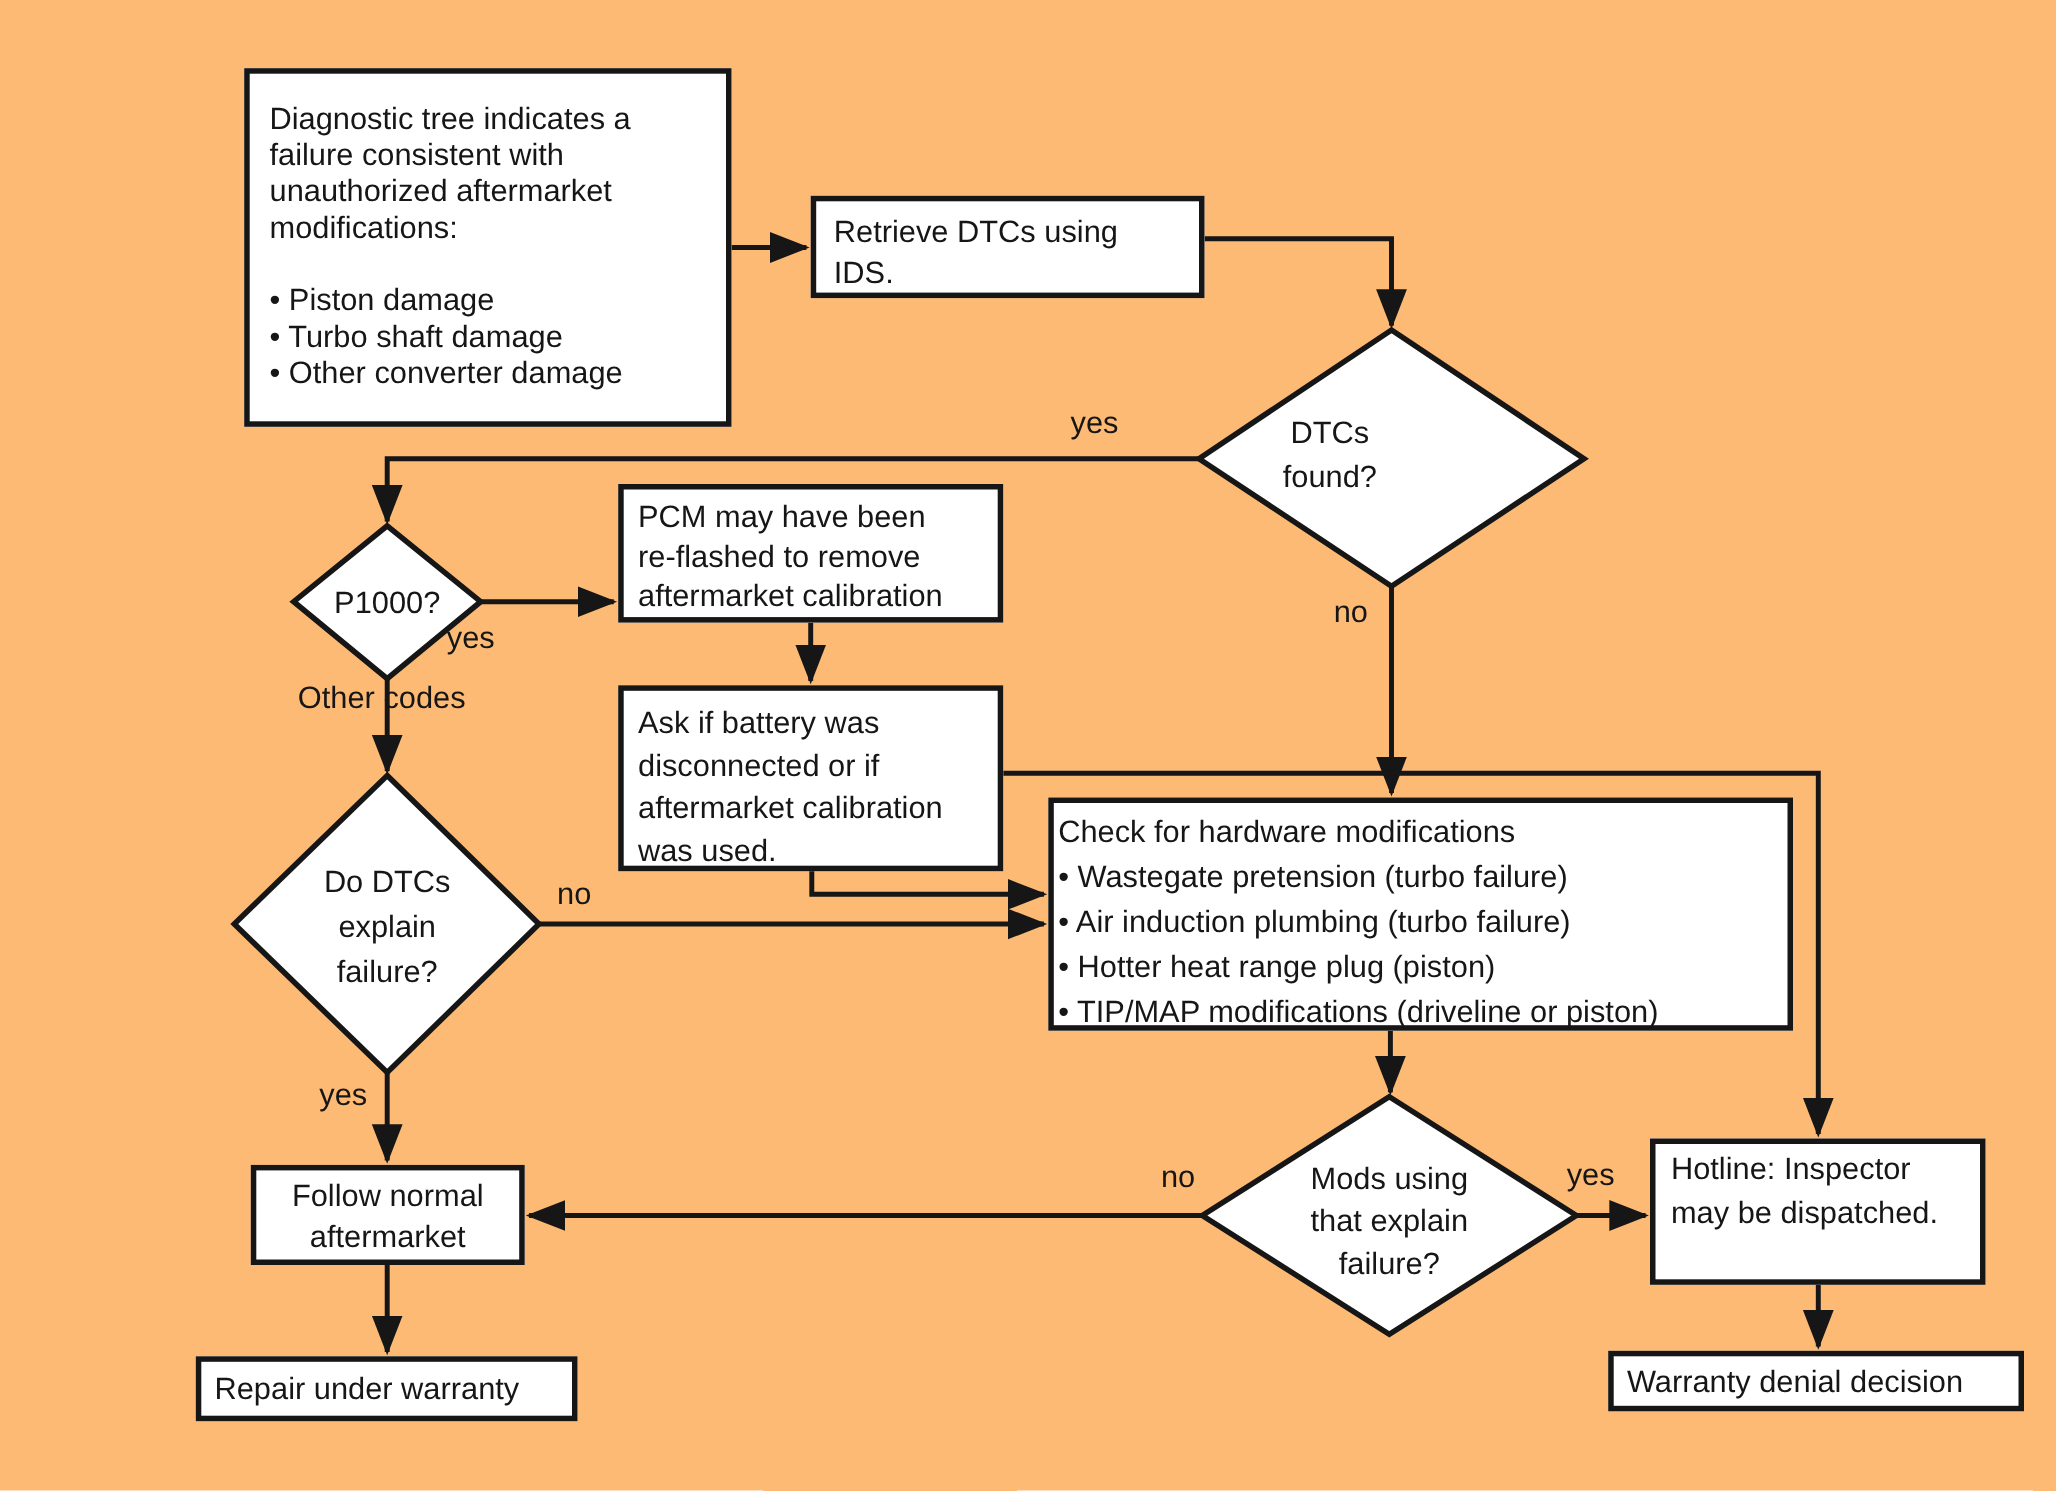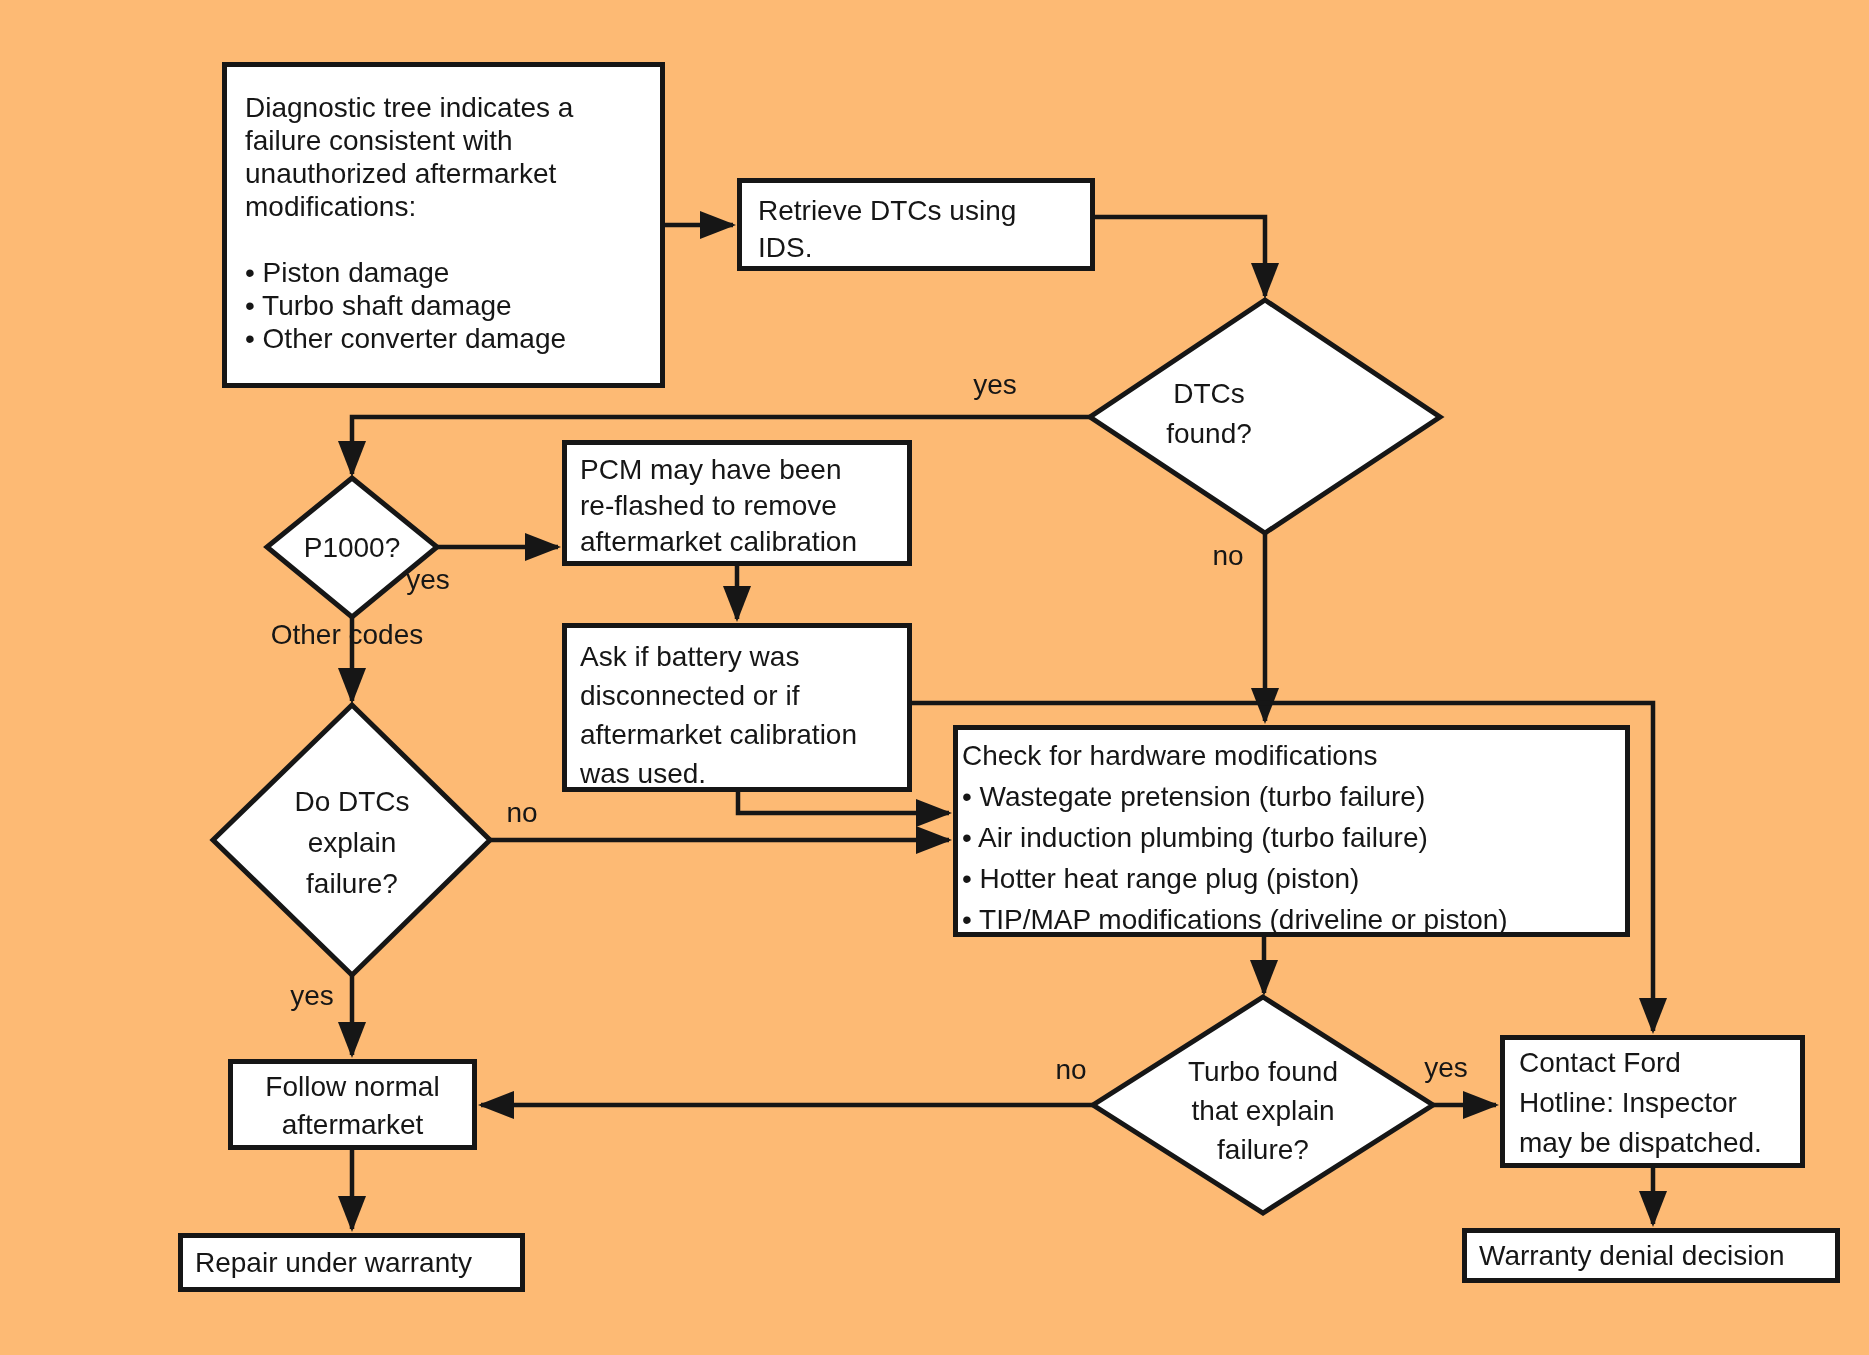--- a/index.html
+++ b/index.html
@@ -122,21 +122,20 @@
   <div class="box b-follow">
     <div class="ln">Follow normal</div>
     <div class="ln">aftermarket</div>
   </div>
 
   <div class="box b-repair">
     <div class="ln">Repair under warranty</div>
   </div>
 
   <div class="box b-contact">
-    <div class="ln">Contact Ford</div>
     <div class="ln">Hotline: Inspector</div>
     <div class="ln">may be dispatched.</div>
   </div>
 
   <div class="box b-warranty">
     <div class="ln">Warranty denial decision</div>
   </div>
 
   <div class="dtext t-dtcs">
     <div>DTCs</div>
@@ -147,21 +146,21 @@
     <div>P1000?</div>
   </div>
 
   <div class="dtext t-dodtcs">
     <div>Do DTCs</div>
     <div>explain</div>
     <div>failure?</div>
   </div>
 
   <div class="dtext t-mods">
-    <div>Turbo found</div>
+    <div>Mods using</div>
     <div>that explain</div>
     <div>failure?</div>
   </div>
 
   <div class="elabel l-dtcs-yes">yes</div>
   <div class="elabel l-dtcs-no">no</div>
   <div class="elabel l-p1000-yes">yes</div>
   <div class="elabel l-p1000-other">Other codes</div>
   <div class="elabel l-dodtcs-no">no</div>
   <div class="elabel l-dodtcs-yes">yes</div>

